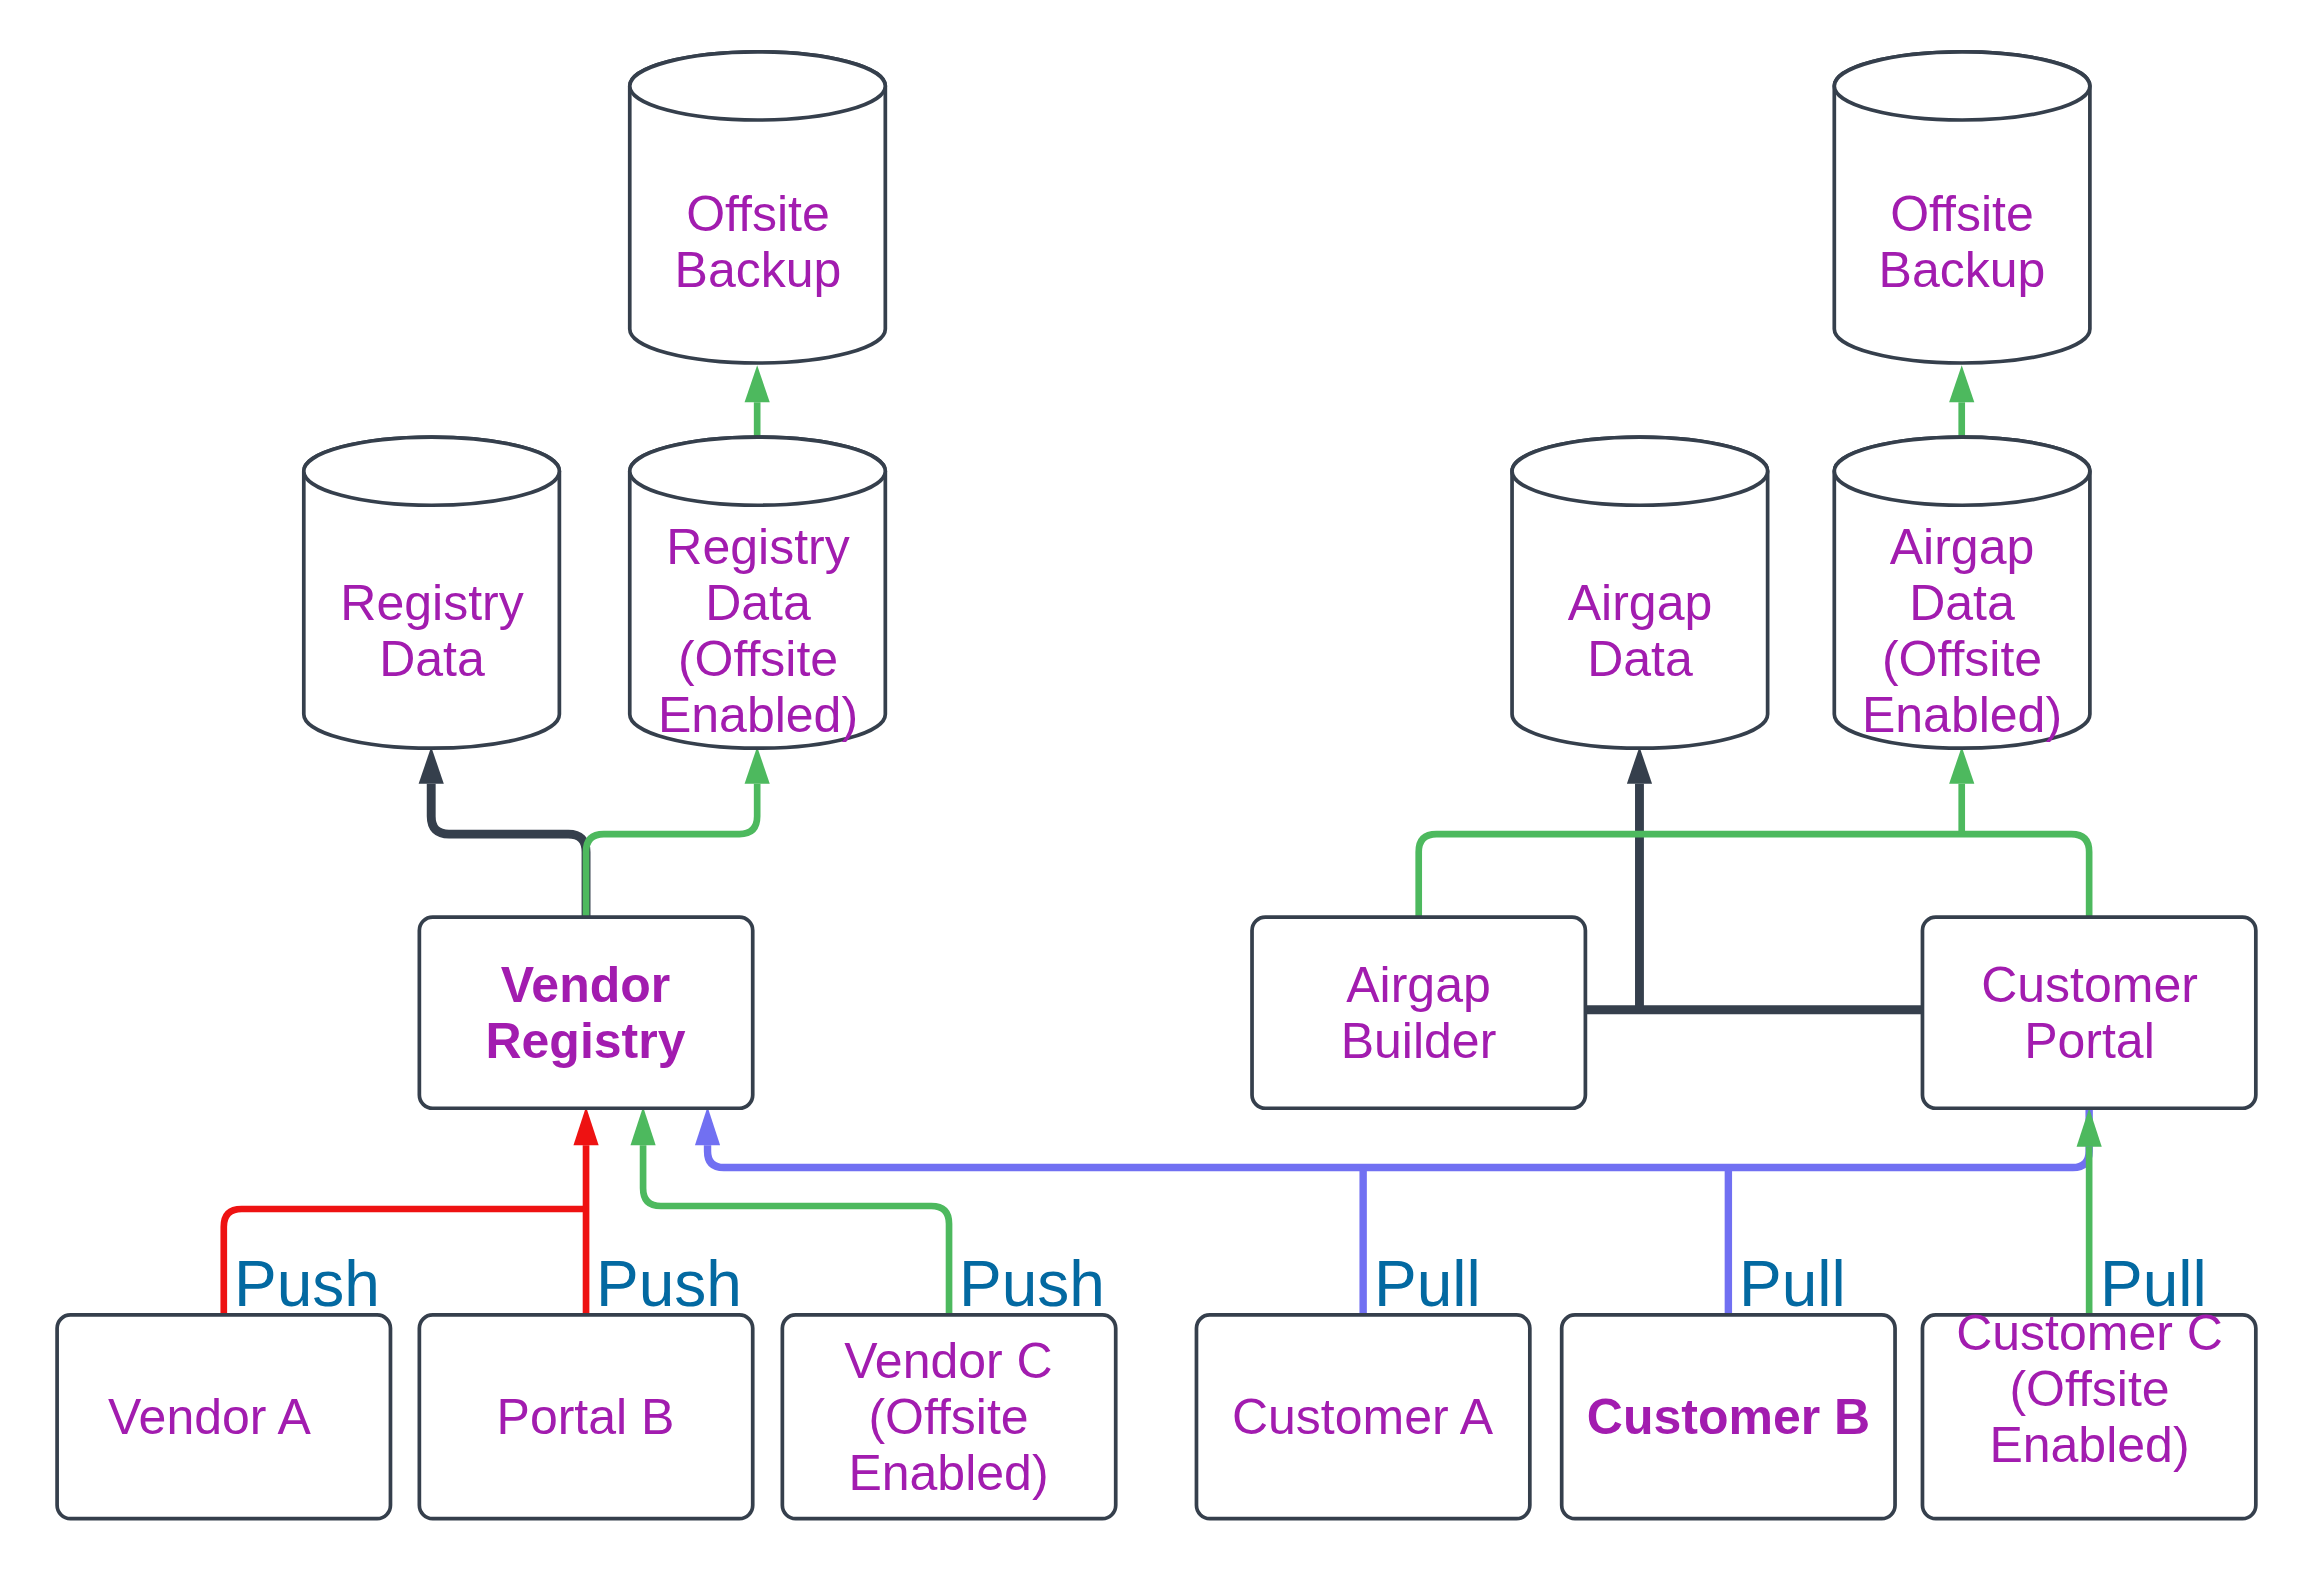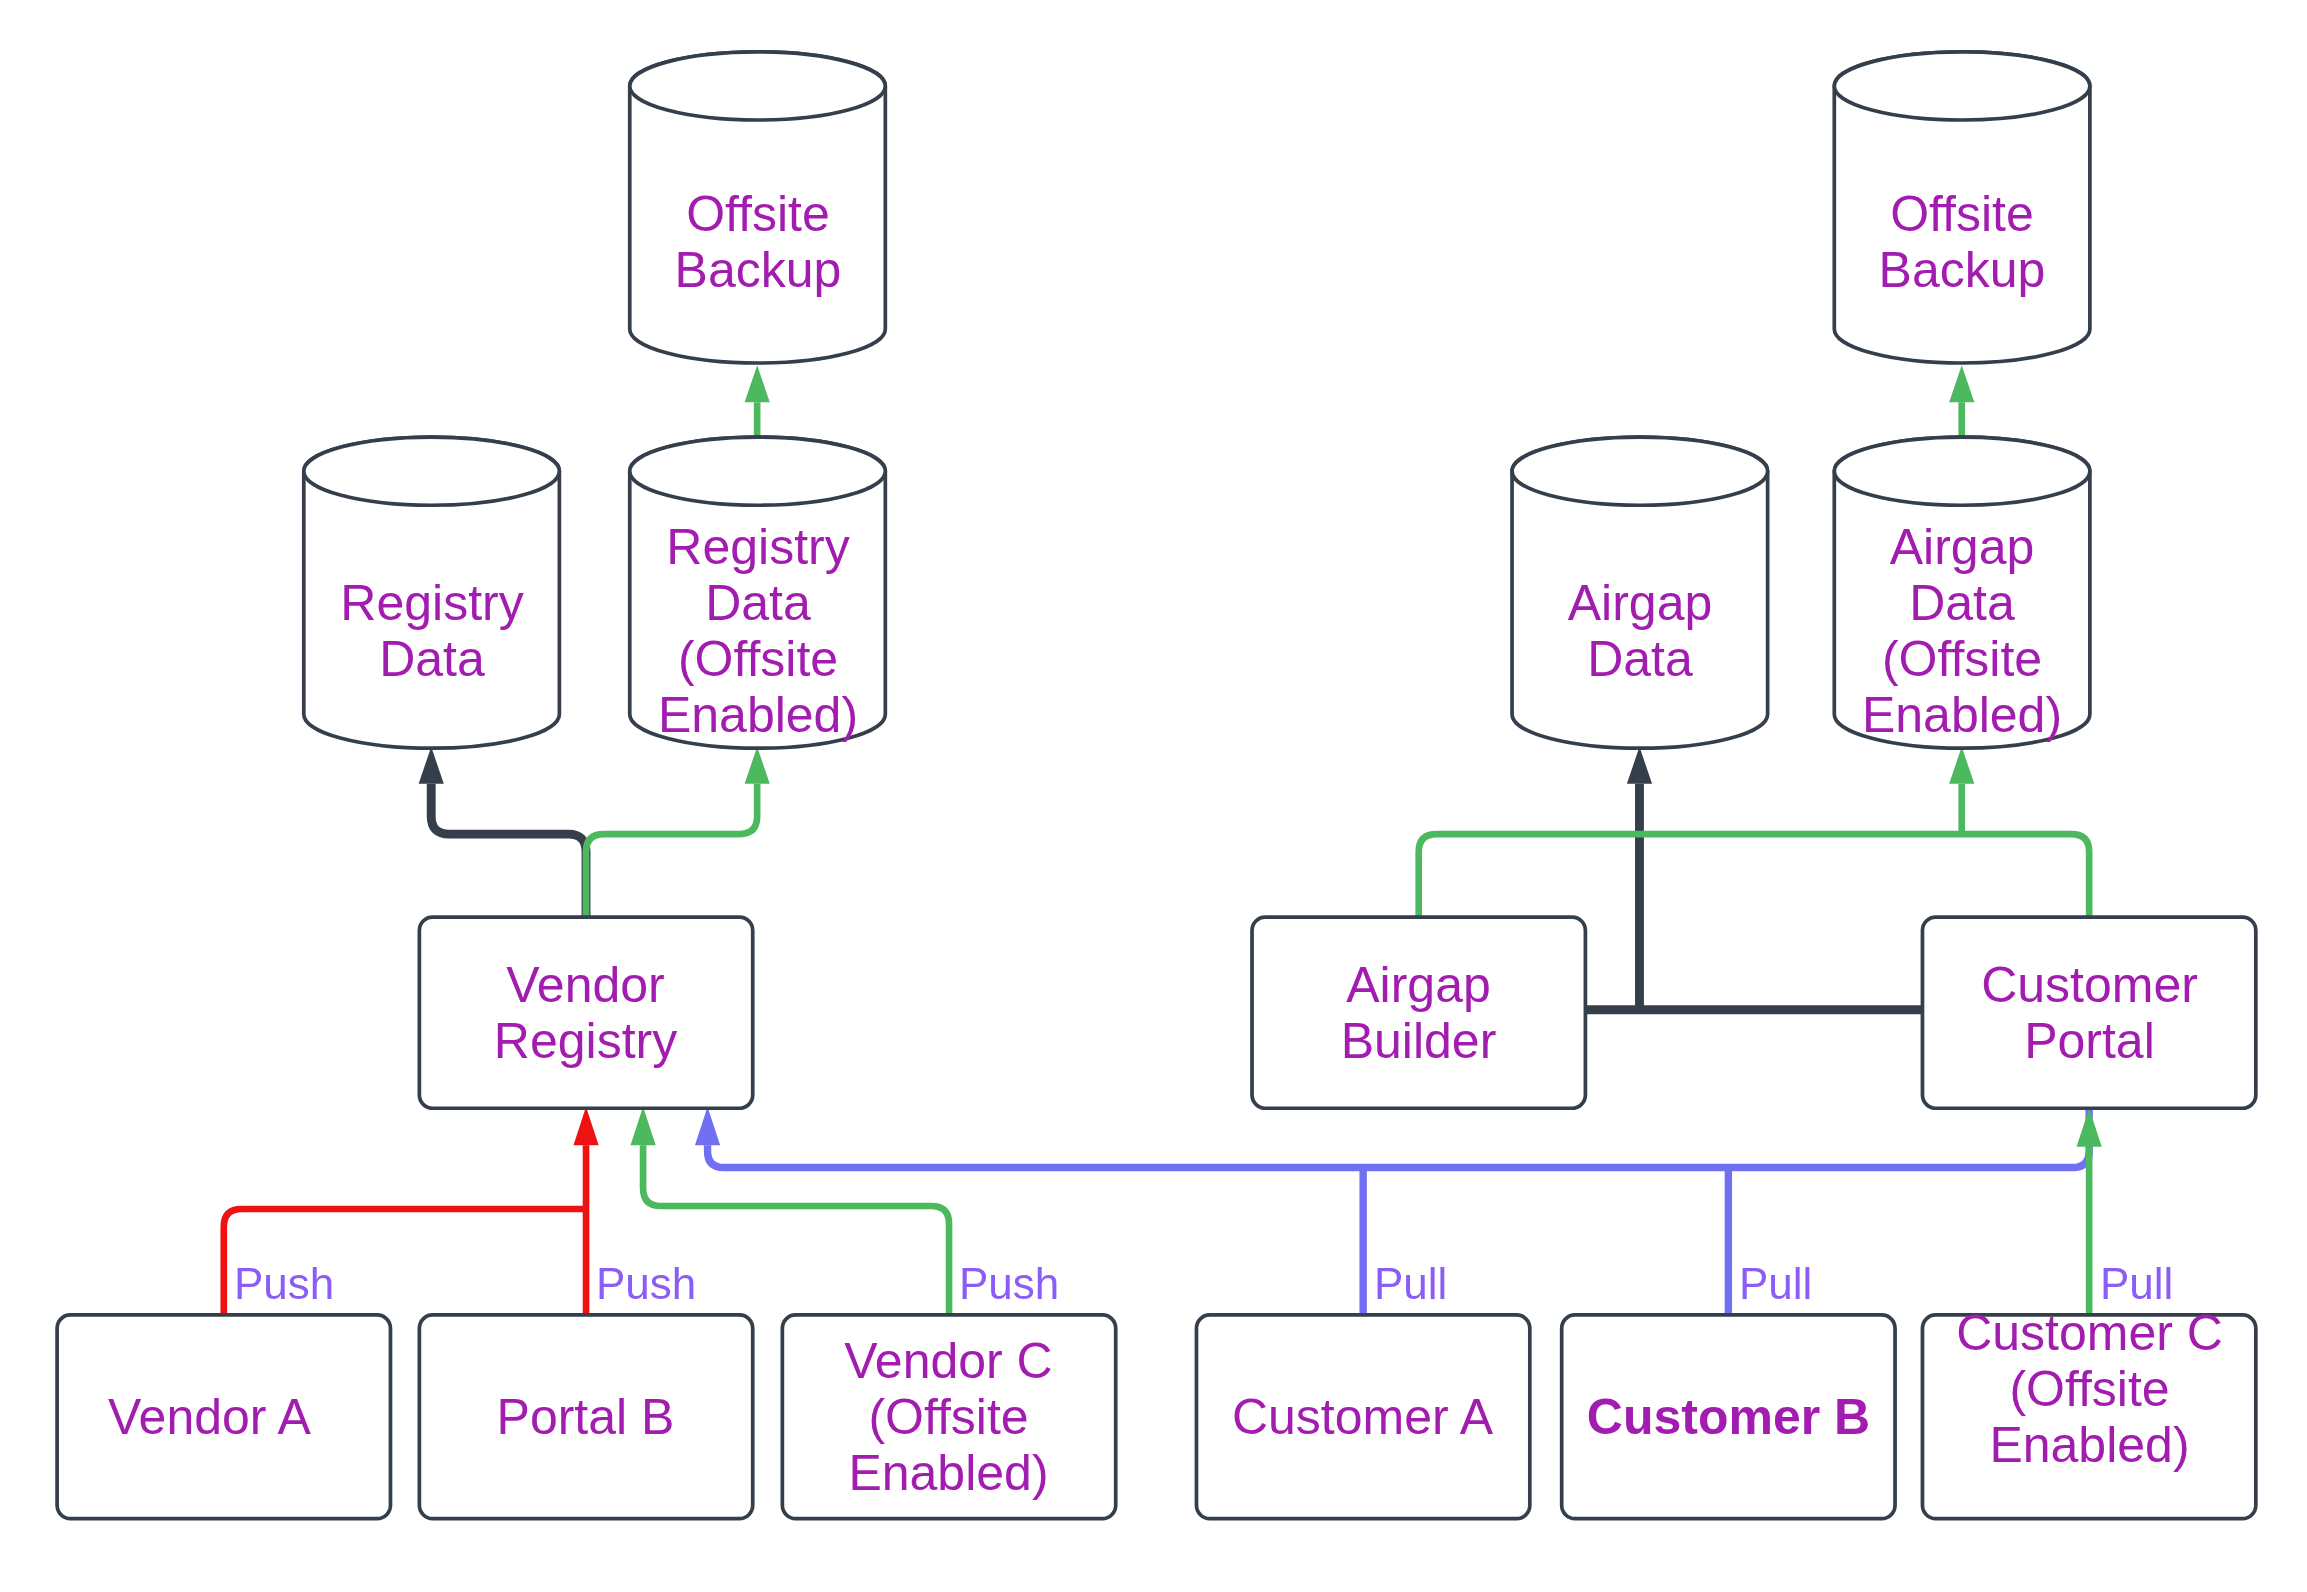--- a/index.html
+++ b/index.html
@@ -28,22 +28,22 @@
     font-size: 50px;
     line-height: 56px;
     white-space: pre-line;
     text-align: center;
     display: flex;
     align-items: center;
     justify-content: center;
   }
   .edge-lbl {
     position: absolute;
-    color: #8b5cf6;
-    font-size: 44px;
+    color: #0369a1;
+    font-size: 64px;
     line-height: 56px;
     white-space: nowrap;
   }
 </style>
 </head>
 <body>
 
 <div class="canvas">
 
   <svg class="layer" width="2307" height="1592" viewBox="0 0 3114 2149">
@@ -150,21 +150,21 @@
 Enabled)</div>
   <div class="lbl" style="left:1512px; top:509px; width:256px; height:243px;">Airgap
 Data</div>
   <div class="lbl" style="left:1834px; top:509px; width:256px; height:243px;">Airgap
 Data
 (Offsite
 Enabled)</div>
   <div class="lbl" style="left:1834px; top:120px; width:256px; height:243px;">Offsite
 Backup</div>
 
-  <div class="lbl" style="left:419px;  top:917px; width:333px; height:191px;">Vendor
+  <div class="lbl" style="left:419px;  top:917px; width:333px; height:191px;font-weight:bold;">Vendor
 Registry</div>
   <div class="lbl" style="left:1252px; top:917px; width:333px; height:191px;">Airgap
 Builder</div>
   <div class="lbl" style="left:1923px; top:917px; width:333px; height:191px;">Customer
 Portal</div>
 
   <div class="lbl" style="left:43px;   top:1315px; width:333px; height:204px;">Vendor A</div>
   <div class="lbl" style="left:419px;  top:1315px; width:333px; height:204px;">Portal B</div>
   <div class="lbl" style="left:782px; top:1315px; width:333px; height:204px;">Vendor C
 (Offsite

